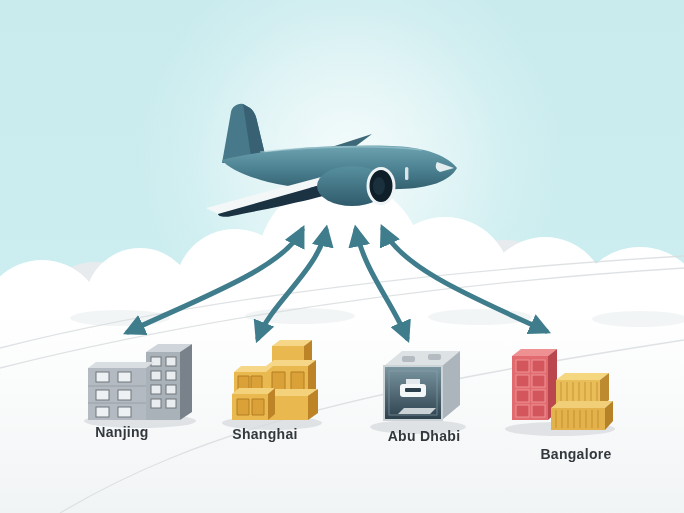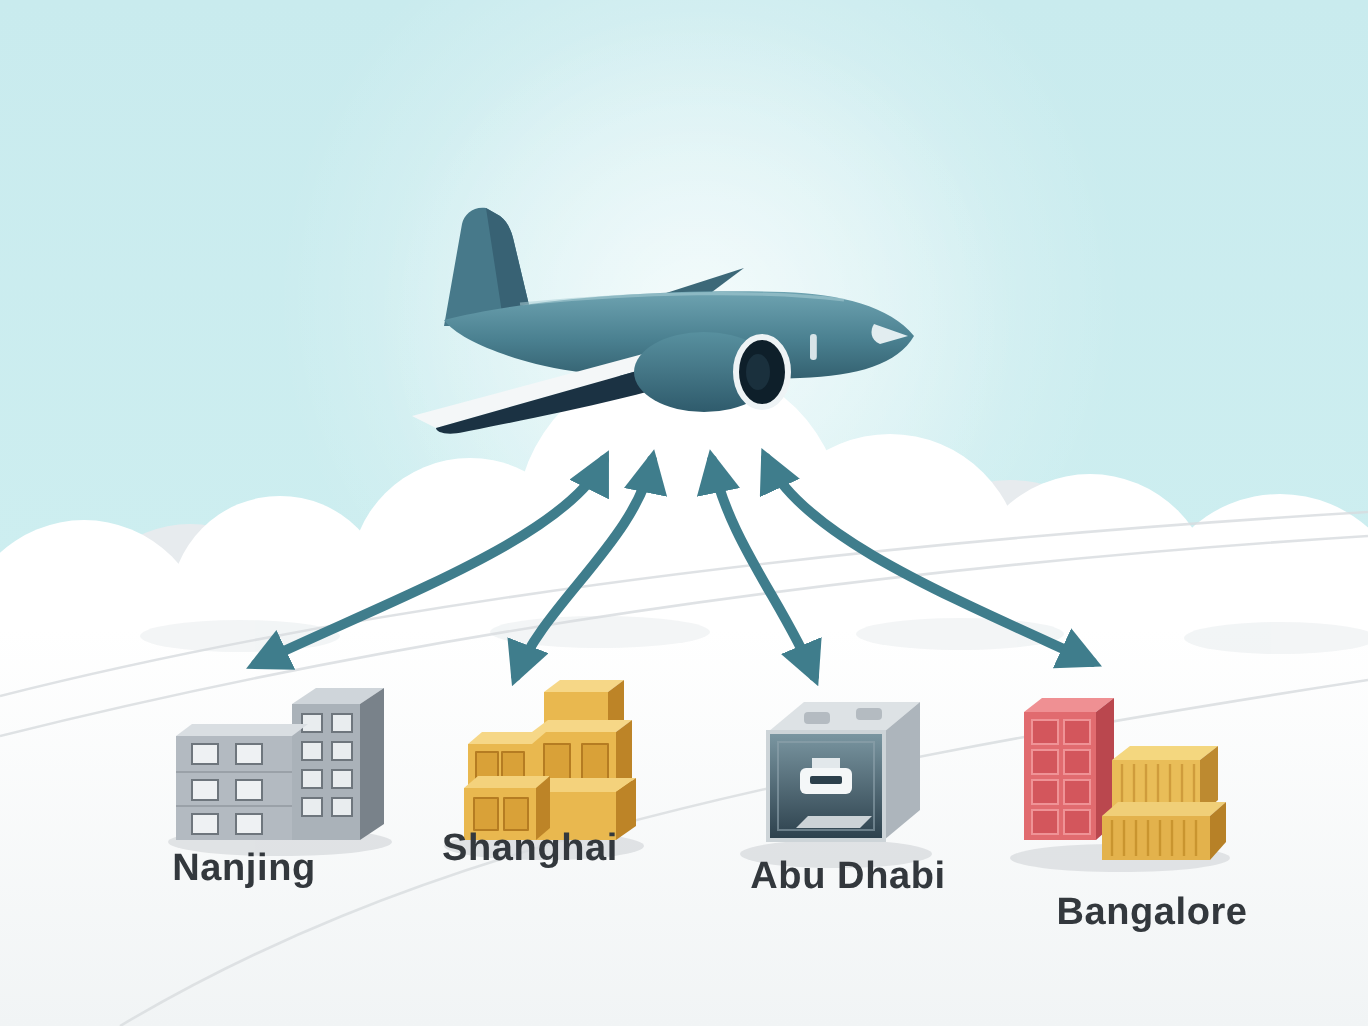--- a/index.html
+++ b/index.html
@@ -9,21 +9,21 @@
     overflow:hidden;
     font-family:"Liberation Sans", sans-serif;
     background:
       radial-gradient(circle at 350px 150px, rgba(255,255,255,.55), rgba(255,255,255,0) 42%),
       linear-gradient(180deg, #c9ebee 0%, var(--sky,#cdeef0) 55%, #ddf3f3 100%);
   }
   .scene{position:absolute;inset:0;}
   .city-label{
     position:absolute;
     transform:translateX(-50%);
-    font-size:19px;
+    font-size:14px;
     font-weight:600;
     letter-spacing:.3px;
     color:var(--label-text,#33383d);
     white-space:nowrap;
   }
 </style>
 </head>
 <body>
 
 <div class="stage">
@@ -240,17 +240,17 @@
           <line x1="580" y1="410" x2="580" y2="428"></line>
             <line x1="586" y1="410" x2="586" y2="428"></line>
           <line x1="592" y1="410" x2="592" y2="428"></line>
             <line x1="598" y1="410" x2="598" y2="428"></line>
         </g>
       </g>
     </g>
   </svg>
 
   <div class="city-label" style="left:122px; top:424px;">Nanjing</div>
-  <div class="city-label" style="left:265px; top:414px;text-align:center;">Shanghai</div>
+  <div class="city-label" style="left:265px; top:426px;text-align:center;">Shanghai</div>
   <div class="city-label" style="left:424px; top:428px;">Abu Dhabi</div>
   <div class="city-label" style="left:576px; top:446px;">Bangalore</div>
 
 </div>
 
 </body></html>

